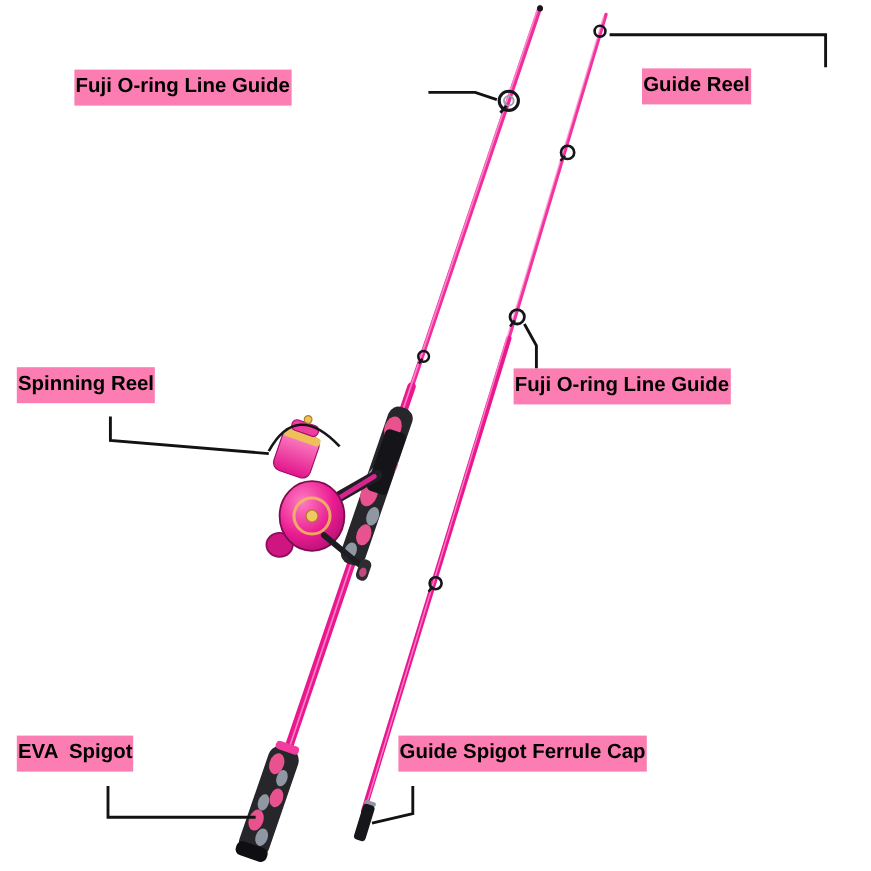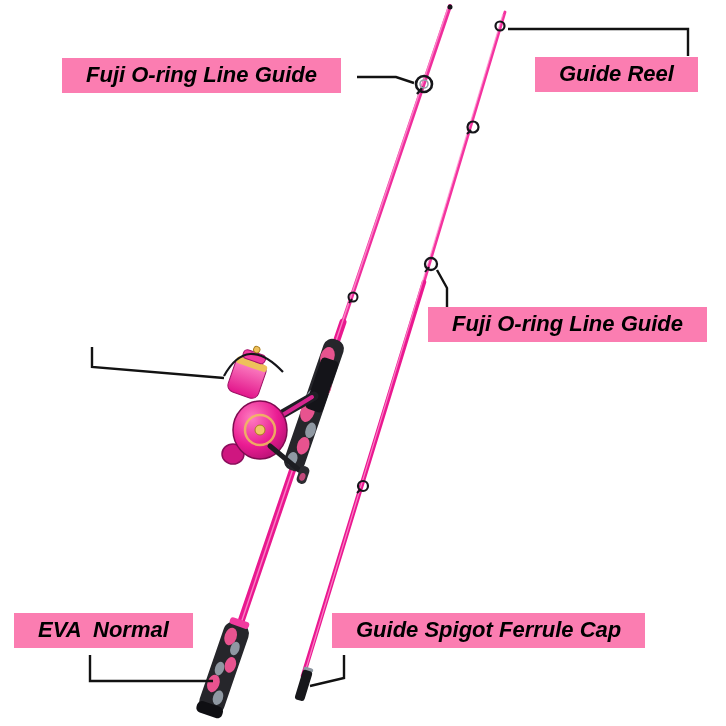--- a/index.html
+++ b/index.html
@@ -7,24 +7,23 @@
     position:relative;width:726px;height:726px;
     background:var(--background,#ffffff);
     font-family:"Liberation Sans",sans-serif;
     overflow:hidden;
   }
   .stage svg{position:absolute;left:0;top:0;}
   .label{
     position:absolute;
     background:var(--label-bg,#fb7db1);
     color:var(--label-text,#000);
-    font-size:22px;font-weight:600;line-height:1.15;
-    padding:4px 24px 6px;
+    font-size:17px;font-weight:600;line-height:1.15;
+    padding:4px 1px 6px;
     white-space:pre;
-    font-style:italic;
   }
   .callout{stroke:var(--callout-line,#121212);stroke-width:2.4;fill:none;}
   .guide{stroke:#15151a;fill:none;}
 </style>
 </head>
 <body>
 
 <div class="stage">
 
   <svg width="726" height="726" viewBox="0 0 726 726">
@@ -137,20 +136,21 @@
     <polyline class="callout" points="92,347 92,367 224,378"></polyline>
     <polyline class="callout" points="447,307 447,288 437,270"></polyline>
     <polyline class="callout" points="90,655 90,681 213,681"></polyline>
     <polyline class="callout" points="344,655 344,678 310,686"></polyline>
   </svg>
 
   <div class="label" style="left:62px;top:58px">Fuji O-ring Line Guide</div>
 
   <div class="label" style="left:535px;top:57px">Guide Reel</div>
 
+  <div class="label" style="left:14px;top:306px">Spinning Reel</div>
 
   <div class="label" style="left:428px;top:307px">Fuji O-ring Line Guide</div>
 
-  <div class="label" style="left:14px;top:613px">EVA  Normal</div>
+  <div class="label" style="left:14px;top:613px">EVA  Spigot</div>
 
   <div class="label" style="left:332px;top:613px">Guide Spigot Ferrule Cap</div>
 
 </div>
 
 </body></html>

